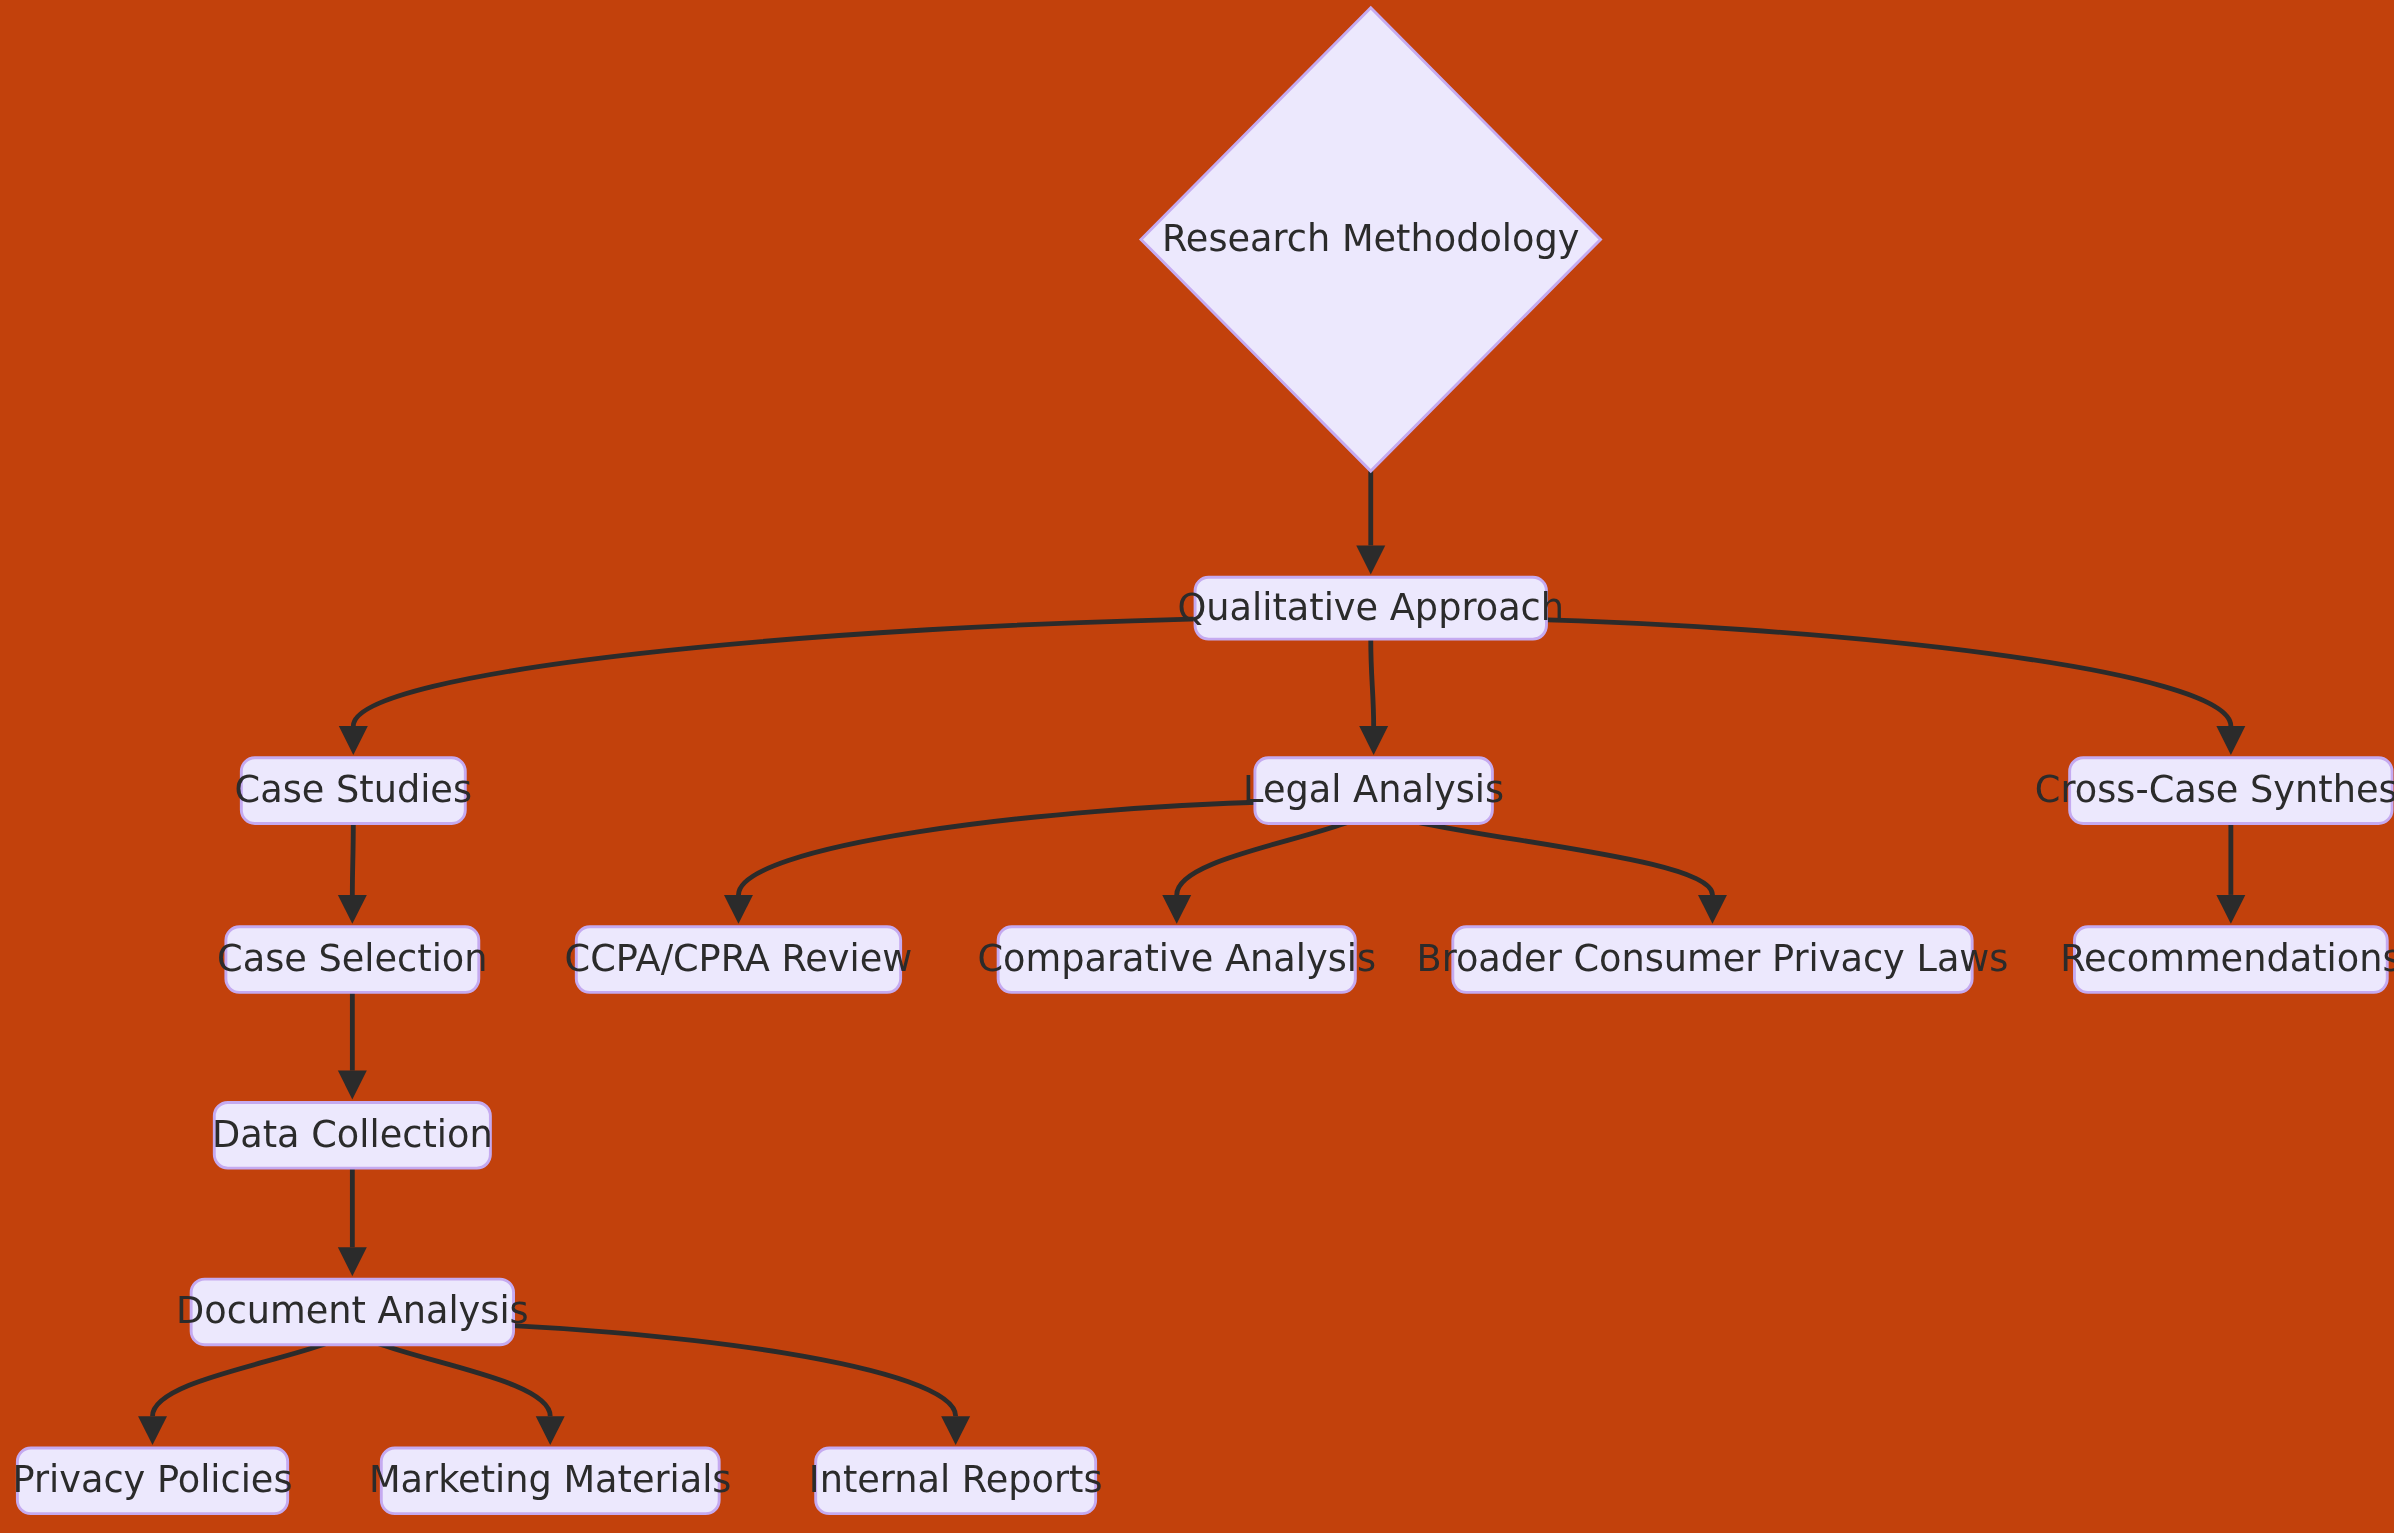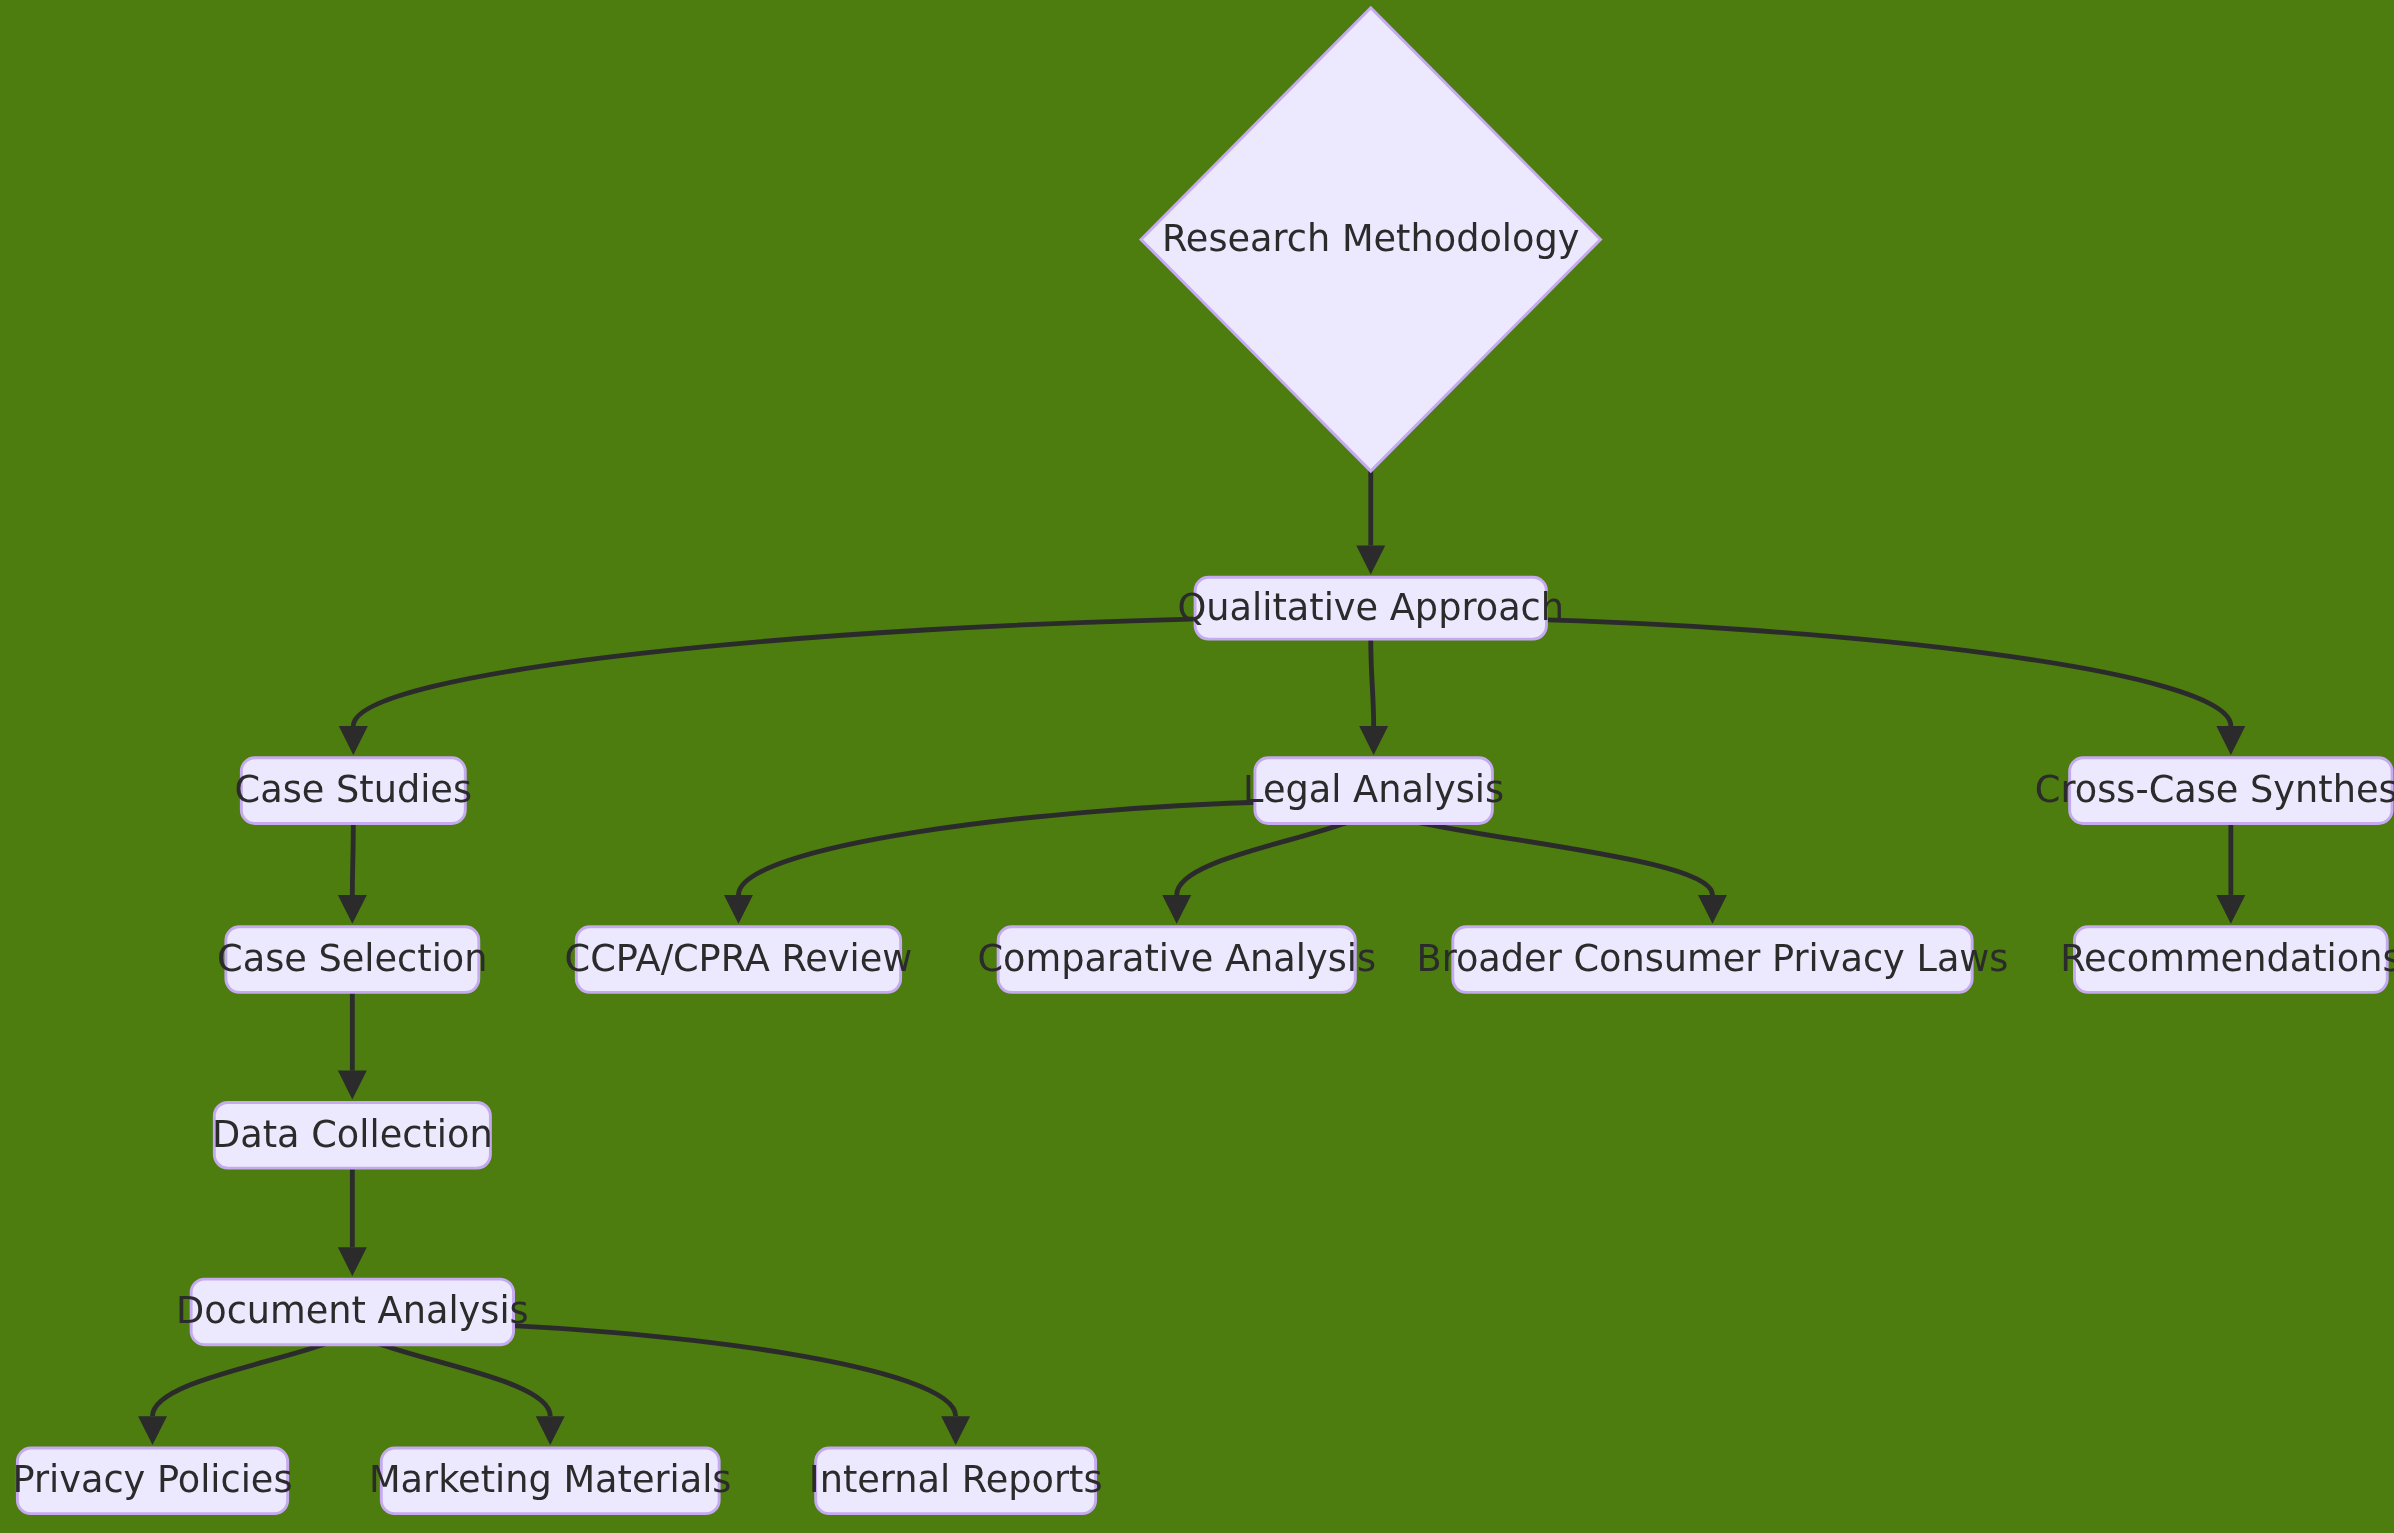--- a/index.html
+++ b/index.html
@@ -11,21 +11,21 @@
   body {
     width: 2394px;
     height: 1533px;
     overflow: hidden;
     font-family: "DejaVu Sans", "Liberation Sans", sans-serif;
   }
   #flow-root {
     position: relative;
     width: 2394px;
     height: 1533px;
-    background: #4d7c0f;
+    background: #c2410c;
   }
   svg#flow-svg {
     position: absolute;
     top: 0;
     left: 0;
     width: 2394px;
     height: 1533px;
     display: block;
   }
   .node-shape {

